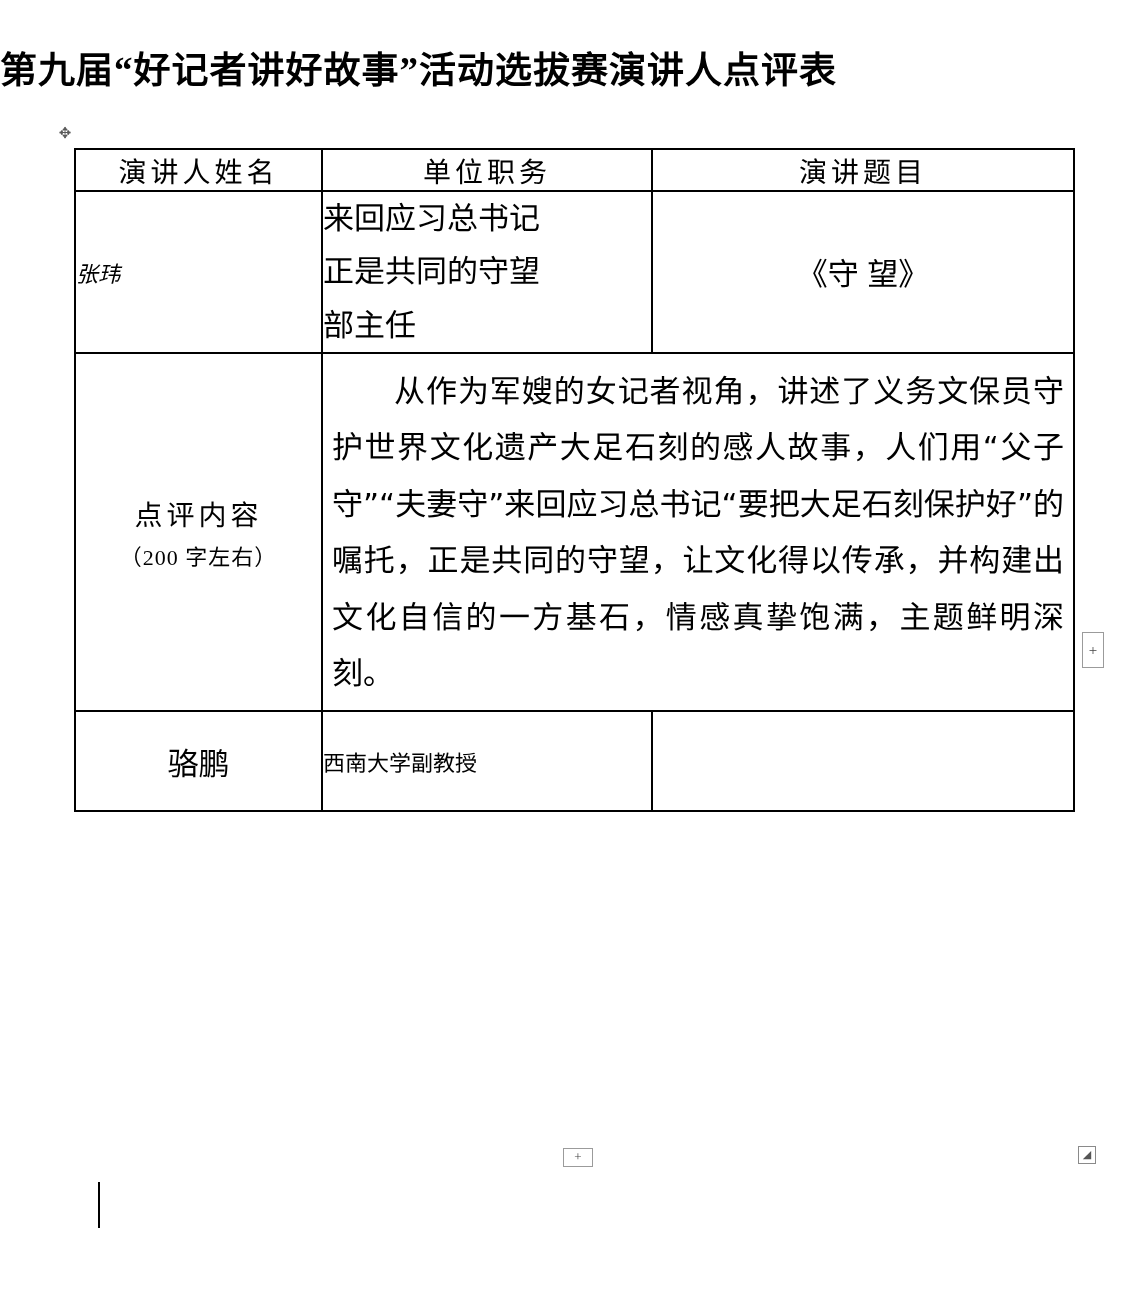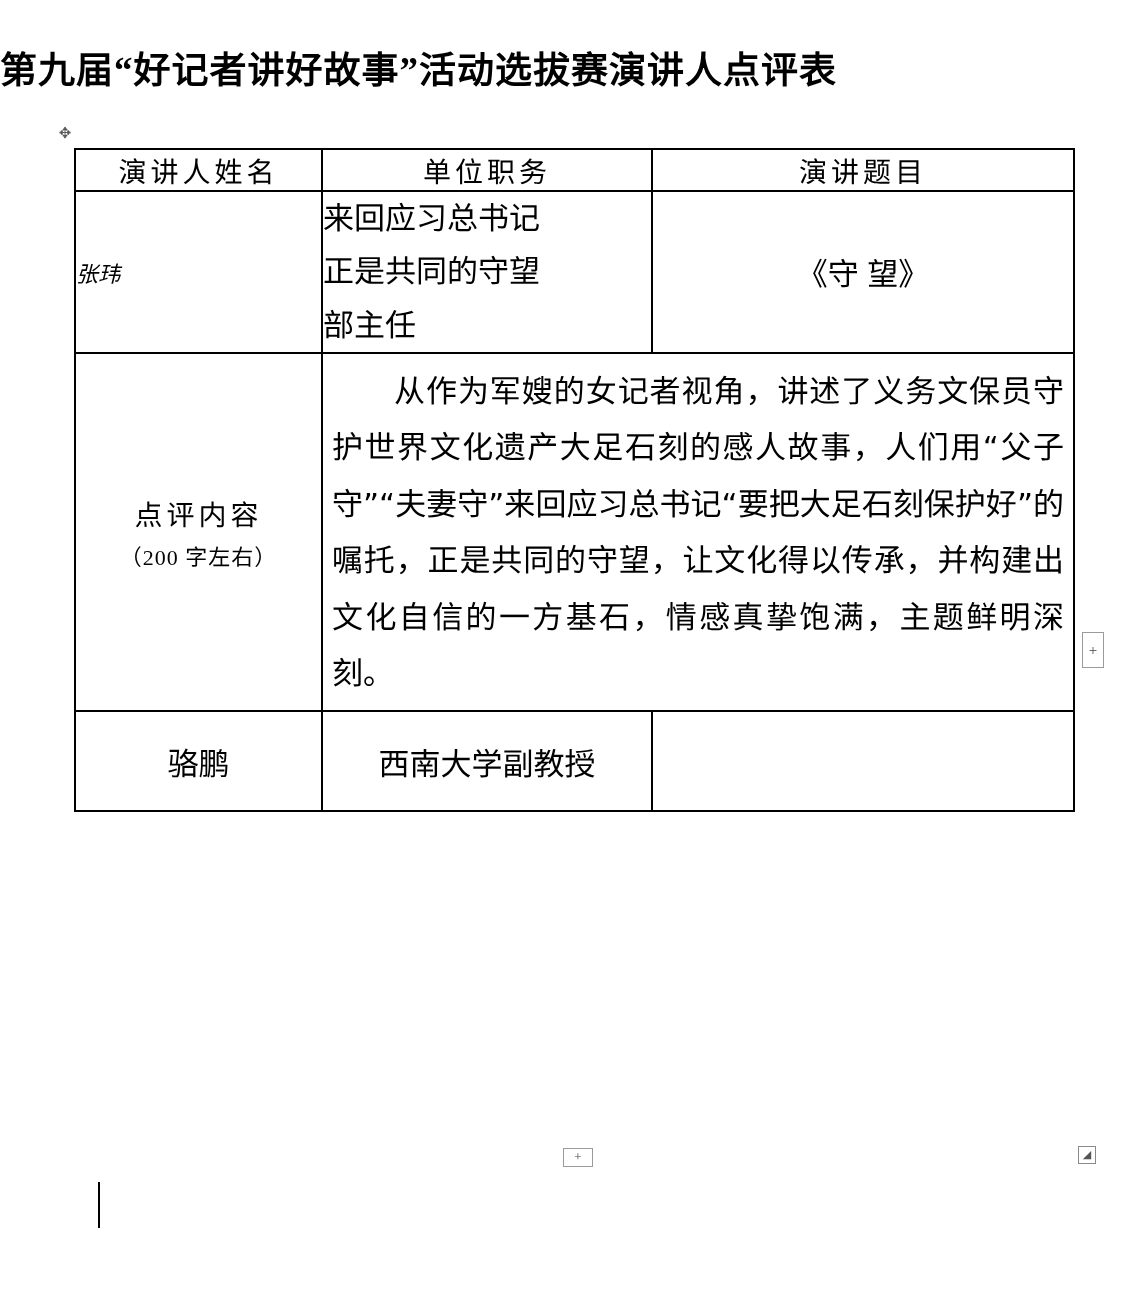--- a/index.html
+++ b/index.html
@@ -118,22 +118,21 @@
 
   .sig-blank { height: 94px; }
 
   .reviewer-name {
     text-align: center;
     font-size: 31px;
     font-family: "DejaVu Sans", "Liberation Sans", sans-serif;
     padding: 12px 0 14px;
   }
   .reviewer-unit {
-    text-align: center;
-    font-size: 31px;
+    font-size: 22px;
     font-family: "DejaVu Sans", "Liberation Sans", sans-serif;
     padding: 12px 0 14px;
   }
   .row-tall { height: 100px; }
 
   
   .move-handle {
     position: absolute;
     left: 56px;
     top: 124px;

